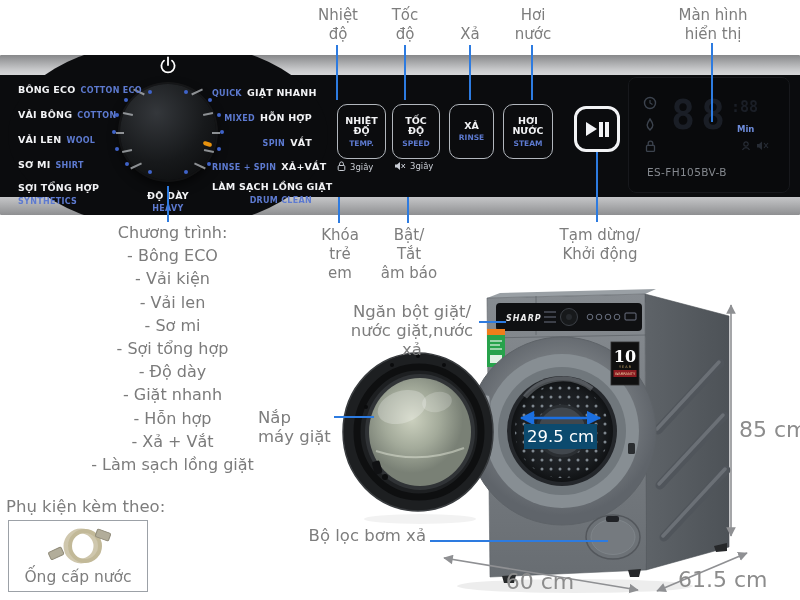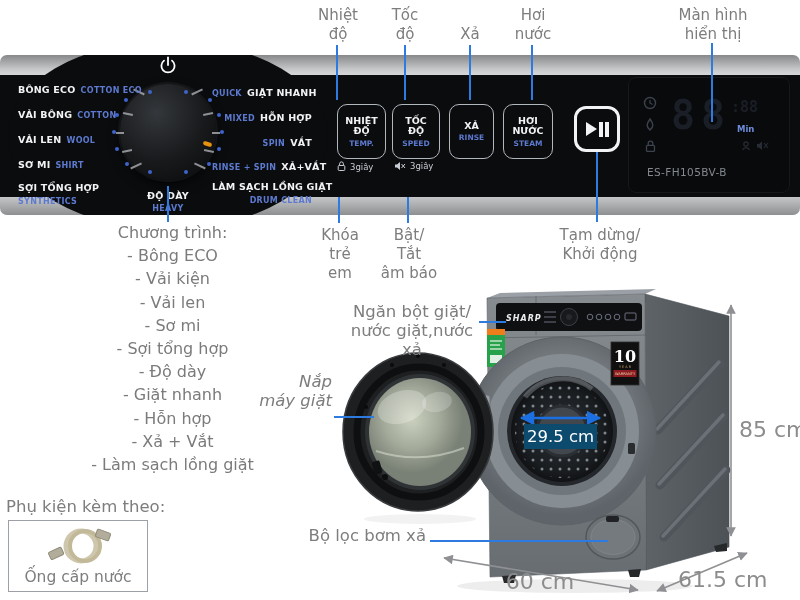--- a/index.html
+++ b/index.html
@@ -6,21 +6,21 @@
   .stage{position:relative;width:800px;height:600px;background:#fff;overflow:hidden;
          font-family:"DejaVu Sans","Liberation Sans",sans-serif;}
   .abs{position:absolute;}
   
   .co{position:absolute;color:#7d7d7d;font-size:15px;line-height:19px;text-align:center;white-space:pre-line;z-index:10;}
   .pre{white-space:pre-line;}
   
   .vl{position:absolute;width:2px;background:#2d7be0;z-index:30;}
   .hl{position:absolute;height:2px;background:#2d7be0;z-index:30;}
   
-  .panel{position:absolute;left:0;top:55px;width:800px;height:160px;border-radius:7px;overflow:hidden;z-index:5;
+  .panel{position:absolute;left:0;top:55px;width:800px;height:160px;border-radius:1px;overflow:hidden;z-index:5;
          background:linear-gradient(180deg,#87888a 0%,#c7c8ca 9%,#d4d5d7 12%,#b7b8ba 50%,#c9cacc 88%,#8e8f91 100%);}
   .pblack{position:absolute;left:0;top:20px;width:800px;height:122px;background:#0b0c0e;}
   .bulge{position:absolute;left:8px;top:-14px;width:320px;height:188px;border-radius:50%;background:#0b0c0e;}
   .dial{position:absolute;left:120px;top:29px;width:96px;height:96px;border-radius:50%;
         background:radial-gradient(circle at 38% 30%,#34373b,#17191b 55%,#0a0b0c 95%);
         box-shadow:0 0 0 2px rgba(255,255,255,.05),0 5px 12px rgba(0,0,0,.7);}
   .pointer{position:absolute;left:203px;top:87px;width:9px;height:4px;background:#e8930e;border-radius:2px;transform:rotate(18deg);}
   .dot{position:absolute;width:4px;height:4px;border-radius:50%;background:#3f63c8;}
   .tick{position:absolute;height:1.5px;background:#b6b9bd;opacity:.75;}
   .prow{position:absolute;white-space:nowrap;height:13px;line-height:13px;}
@@ -407,21 +407,21 @@
 
     <line x1="391" y1="20" x2="391" y2="251" stroke="#8f9093" stroke-width="1.6" marker-start="url(#arrGs)" marker-end="url(#arrG)"></line>
     <line x1="104" y1="273" x2="298" y2="305" stroke="#8f9093" stroke-width="1.6" marker-start="url(#arrGs)" marker-end="url(#arrG)"></line>
     <line x1="317" y1="306" x2="407" y2="268" stroke="#8f9093" stroke-width="1.6" marker-start="url(#arrGs)" marker-end="url(#arrG)"></line>
   </svg>
 
   <div class="mlabel pre" style="left:342px;top:302px;width:140px;text-align:center;">Ngăn bột giặt/
 nước giặt,nước xả</div>
   <div class="hl" style="left:479px;top:321px;width:27px;"></div>
 
-  <div class="mlabel pre" style="left:258px;top:372px;width:74px;text-align:right;font-style:italic;">Nắp
+  <div class="mlabel pre" style="left:258px;top:408px;width:74px;text-align:left;">Nắp
 máy giặt</div>
   <div class="hl" style="left:334px;top:416px;width:40px;"></div>
 
   <div class="mlabel" style="left:296px;top:526px;width:130px;text-align:right;">Bộ lọc bơm xả</div>
   <div class="hl" style="left:430px;top:540px;width:178px;"></div>
 
   <div class="badge">29.5 cm</div>
   <div class="dim" style="left:739px;top:417px;">85 cm</div>
   <div class="dim" style="left:504px;top:569px;width:72px;text-align:center;">60 cm</div>
   <div class="dim" style="left:678px;top:567px;">61.5 cm</div>

